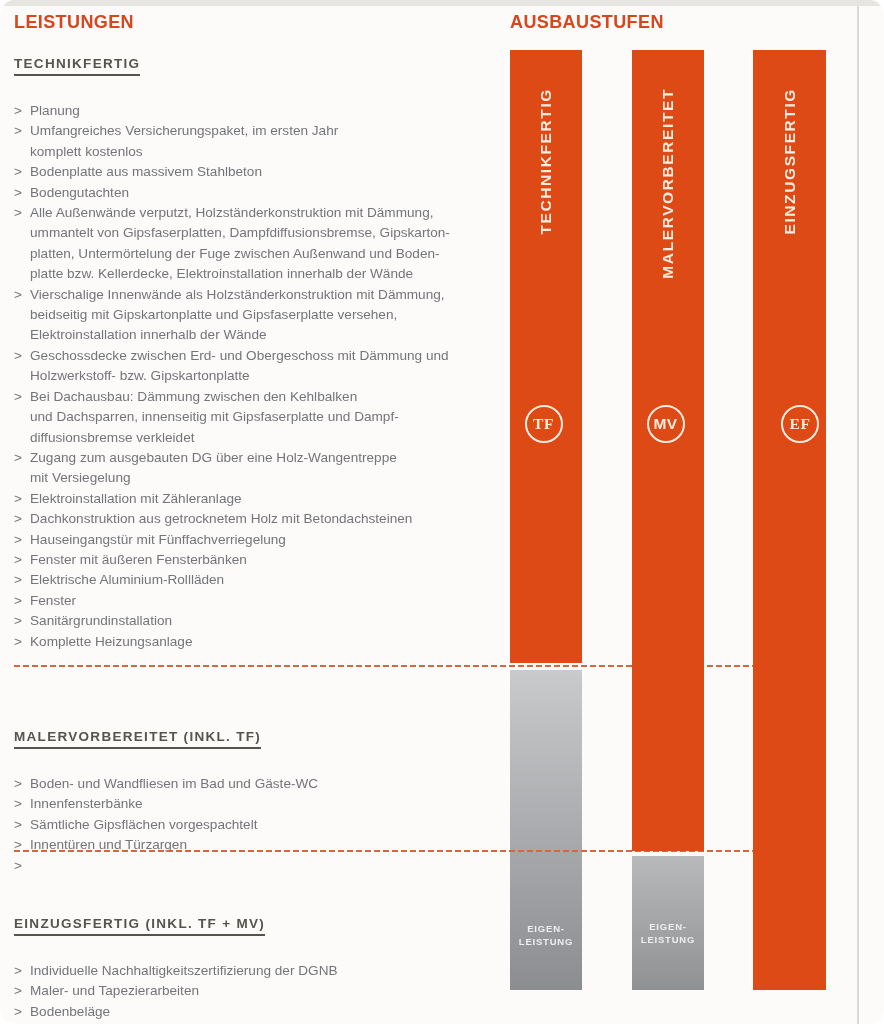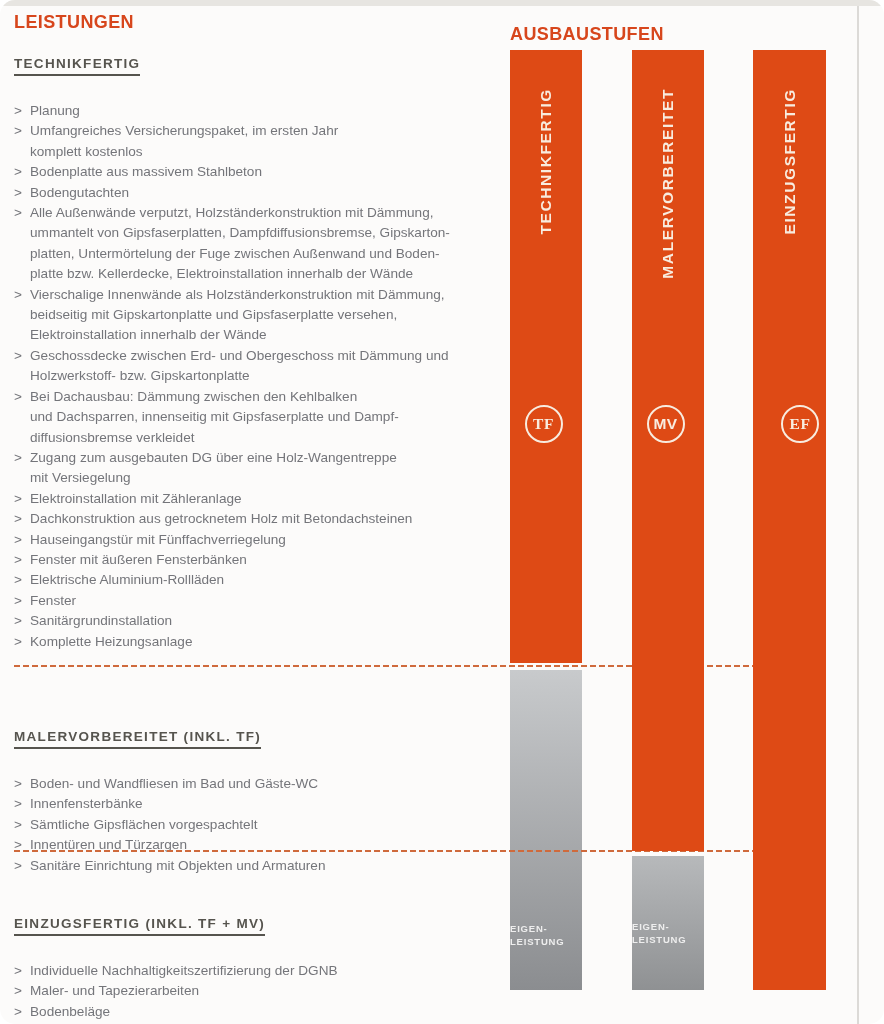--- a/index.html
+++ b/index.html
@@ -11,21 +11,21 @@
     border-radius:15px;
   }
   .top-strip { position:absolute; top:0; left:0; width:884px; height:6px; background:#e7e5e1; }
   .right-line { position:absolute; left:857px; top:6px; width:2px; height:1018px; background:#dcdad7; }
 
   .title {
     position:absolute; margin:0; font-size:18px; font-weight:bold;
     color:#d7461c; letter-spacing:0.4px;
   }
   .title-left { left:14px; top:12px; }
-  .title-right { left:510px; top:12px;margin-top:12px; }
+  .title-right { left:510px; top:12px; }
 
   .svc { position:absolute; left:14px; width:482px; }
   .svc h2 { margin:0 0 25px 0; font-size:13.5px; line-height:16px; font-weight:bold; color:#56544e; letter-spacing:1.3px; }
   .svc h2 .uline { display:inline-block; border-bottom:2px solid #56544e; padding-bottom:2px; }
   .svc ul { list-style:none; margin:0; padding:0; font-size:13.6px; line-height:20.4px; color:#74757a; }
   .svc li { display:flex; }
   .svc .mk { flex:0 0 16px; width:16px; }
   .svc .tx { white-space:pre-line; }
 
   .dash {
@@ -48,21 +48,21 @@
     color:#f8ecdf; white-space:nowrap;
   }
   .badge {
     position:absolute; top:355px; z-index:4;
     width:38px; height:38px; border:2.5px solid #f8ecdf; border-radius:50%;
     display:flex; align-items:center; justify-content:center;
     color:#f8ecdf; font-size:15.5px; font-weight:bold; letter-spacing:0.5px;
   }
   .eigen {
     position:absolute; left:0; right:0; z-index:2;
-    text-align:left; font-size:9.5px; line-height:13px; font-weight:bold;
+    text-align:center; font-size:9.5px; line-height:13px; font-weight:bold;
     letter-spacing:0.8px; color:#eeeeee; white-space:pre-line;
   }
 </style>
 </head>
 <body>
 
 <div class="page">
   <div class="top-strip"></div>
   <div class="right-line"></div>
 
@@ -167,21 +167,20 @@
           <li>
             <span class="mk">&gt;</span>
             <span class="tx">Sämtliche Gipsflächen vorgespachtelt</span>
           </li>
           <li>
             <span class="mk">&gt;</span>
             <span class="tx">Innentüren und Türzargen</span>
           </li>
           <li>
             <span class="mk">&gt;</span>
-            <span class="tx">Sanitäre Einrichtung mit Objekten und Armaturen</span>
           </li>
         </ul>
       </section>
       <section class="svc" style="top: 916px;">
         <h2><span class="uline">EINZUGSFERTIG (INKL. TF + MV)</span></h2>
         <ul>
           <li>
             <span class="mk">&gt;</span>
             <span class="tx">Individuelle Nachhaltigkeitszertifizierung der DGNB</span>
           </li>

